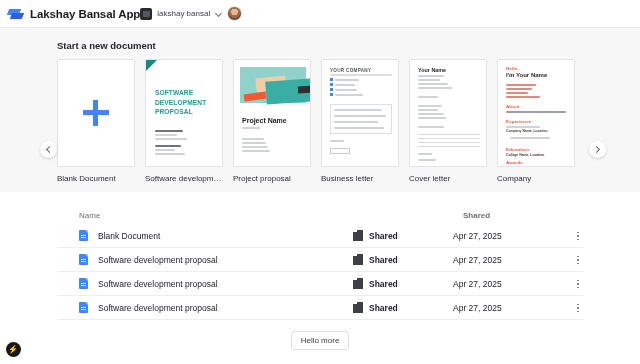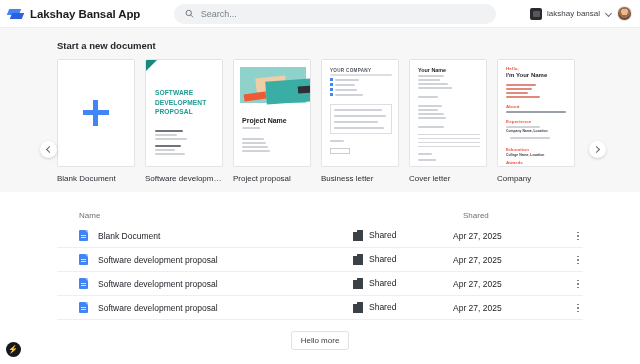--- a/index.html
+++ b/index.html
@@ -130,21 +130,21 @@
   
   .list-section { background: #ffffff; padding: 14px 0 0 0; }
   .list-inner { padding: 0 57px; }
   .row {
     display: flex; align-items: center; height: 24px;
     font-size: 8.5px; color: #22242a;
   }
   .row.head { color: #6c7078; font-size: 8px; height: 18px; }
   .row.data { border-bottom: 1px solid #eceef1; height: 24px; }
   .c-name { flex: 1 1 auto; display: flex; align-items: center; gap: 10px; min-width: 0; padding-left: 22px; }
-  .c-shared { flex: 0 0 100px; display: flex; align-items: flex-start; gap: 6px; }
+  .c-shared { flex: 0 0 100px; display: flex; align-items: center; gap: 6px; font-weight: bold; }
   .c-created { flex: 0 0 110px; }
   .c-menu { flex: 0 0 20px; display: flex; justify-content: flex-end; }
   .doc-icon { width: 9px; height: 11px; position: relative; flex: 0 0 auto; }
   .doc-icon .body { position: absolute; inset: 0; background: #4285f4; border-radius: 1px; }
   .doc-icon .fold { position: absolute; right: 0; top: 0; width: 0; height: 0;
     border-left: 3.5px solid transparent; border-top: 3.5px solid #a8c7fa; }
   .doc-icon .ln { position: absolute; left: 2px; background: #cfe0fd; height: 1px; width: 5px; }
   .bld { width: 10px; height: 11px; position: relative; flex: 0 0 auto; }
   .bld .l { position: absolute; left: 0; top: 2px; width: 3.6px; height: 9px; background: #3c4047; }
   .bld .r { position: absolute; left: 4.2px; top: 0; width: 5.8px; height: 11px; background: #3c4047; }
@@ -175,29 +175,20 @@
 
   <div class="header">
     <div class="brand">
       <span class="logo">
         <span class="p1"></span>
           <span class="p2"></span>
       </span>
       <span class="brand-title">Lakshay Bansal App</span>
     </div>
 
-    <div class="search-wrap">
-      <div class="search">
-        <svg width="9" height="9" viewBox="0 0 16 16">
-          <circle cx="7" cy="7" r="5" fill="none" stroke="#5f6368" stroke-width="1.6"></circle>
-          <line x1="10.8" y1="10.8" x2="14.5" y2="14.5" stroke="#5f6368" stroke-width="1.6" stroke-linecap="round"></line>
-        </svg>
-        <input class="search-input" type="text" placeholder="Search..." style="">
-      </div>
-    </div>
 
     <div class="user-area">
       <span class="user-thumb"></span>
       <span class="user-name">lakshay bansal</span>
       <span class="chev"></span>
       <span class="avatar"></span>
     </div>
   </div>
 
   <div class="templates">

